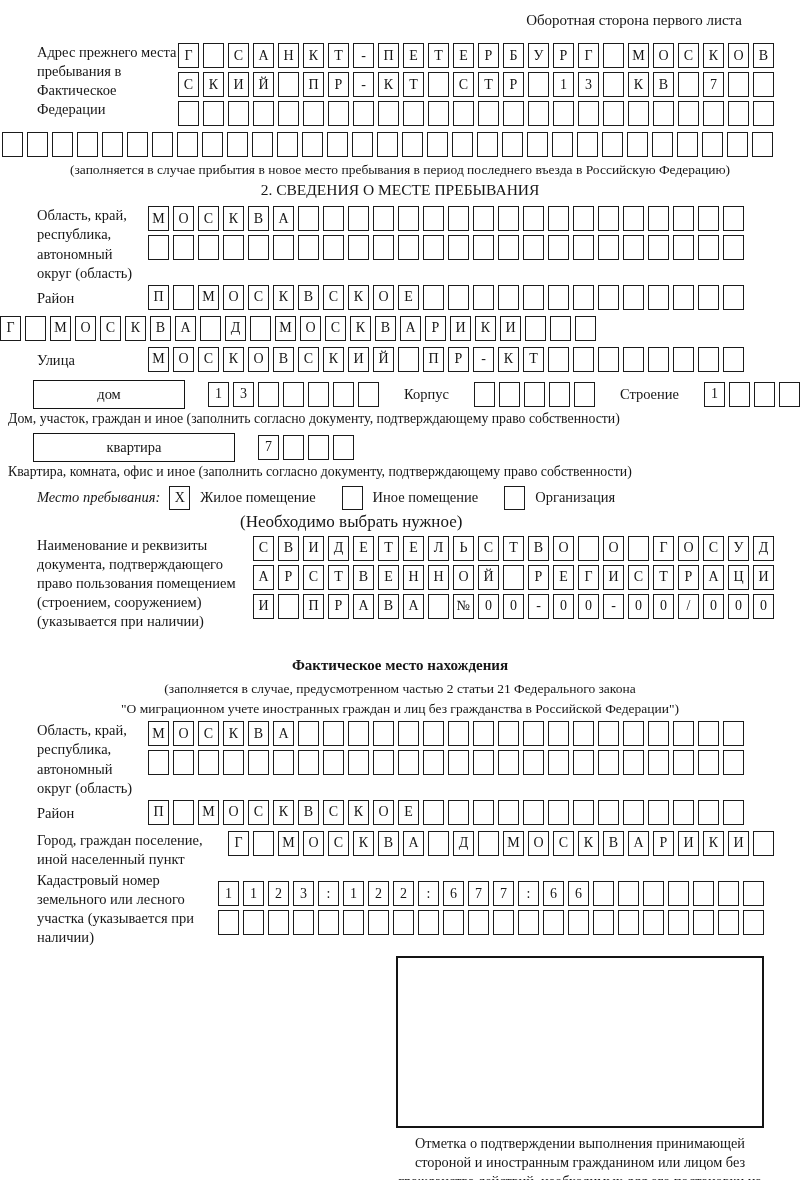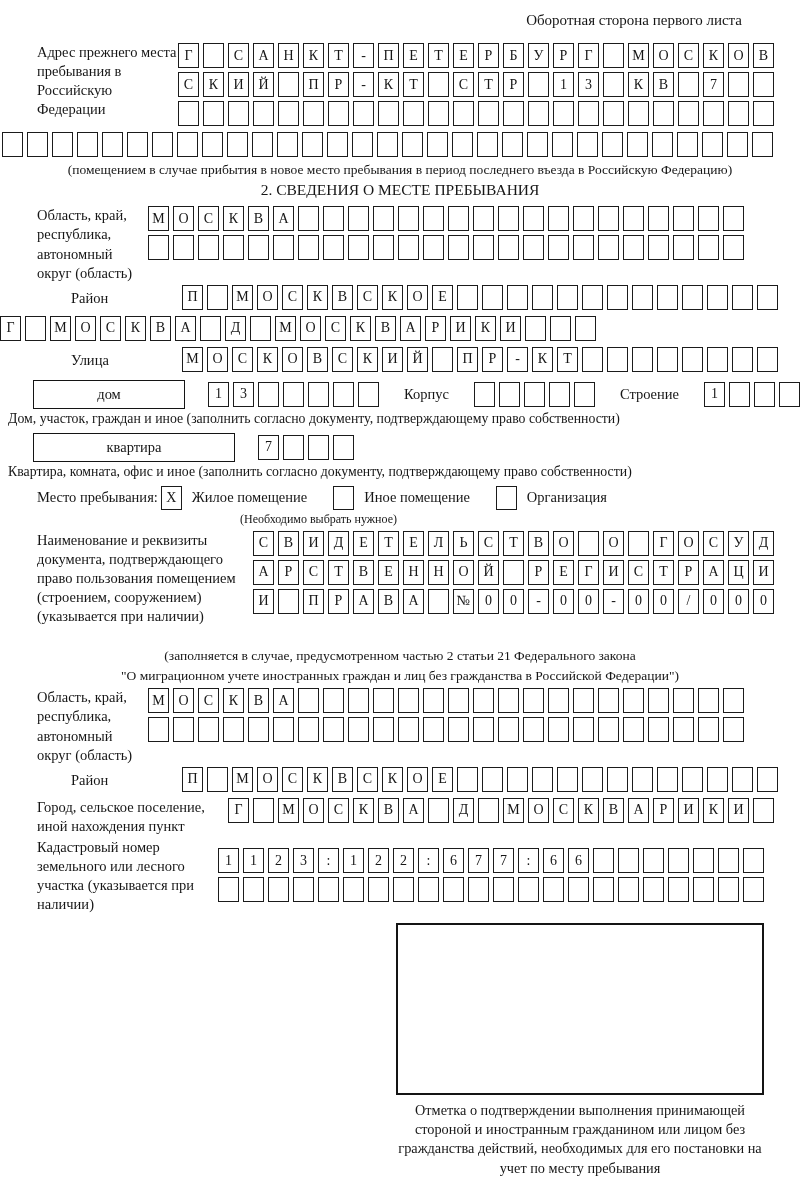--- a/index.html
+++ b/index.html
@@ -13,60 +13,60 @@
   .cellrow { display: flex; gap: 4px; margin-bottom: 4px; }
   .cell {
     width: 21px; min-width: 21px; height: 25px;
     border: 1.5px solid #1b1b1b; background: #fff;
     display: inline-flex; align-items: center; justify-content: center;
     font-size: 14px; line-height: 1;
   }
 
   .field { display: flex; align-items: flex-start; margin-bottom: 2px; }
   .flabel { font-size: 14.5px; line-height: 1.32; padding-left: 37px; }
-  .flabel.pt { padding-top: 4px; margin-left: 34px; }
+  .flabel.pt { padding-top: 4px; }
 
   .sec-title { text-align: center; font-weight: normal; font-size: 15.5px; margin: 2px 0 7px; }
   .sub-title { text-align: center; font-weight: bold; font-size: 15px; margin: 7px 0 6px; }
   .note-c { text-align: center; font-size: 13.5px; margin: 0 0 3px; line-height: 1.28; }
   .note-l { font-size: 13.8px; margin: 1px 0 6px 8px; }
 
   .inline-row { display: flex; align-items: center; margin: 4px 0 2px 33px; gap: 23px; }
   .inline-row .cellrow { margin-bottom: 0; }
   .bigbox {
     height: 29px; border: 1.8px solid #141414;
     display: flex; align-items: center; justify-content: center; font-size: 14.5px;
   }
   .bigbox.dom { width: 184px; }
   .bigbox.kv  { width: 202px; }
   .inline-label { font-size: 14.5px; padding: 0 2px; white-space: nowrap; }
 
   .stay { display: flex; align-items: center; margin: 6px 0 2px 37px; font-size: 14.5px; }
   .stay .cell { height: 24px; }
   .stay .opt-label { margin: 0 10px; }
-  .stay .lead { margin-right: 3px; }
+  .stay .lead { margin-right: 9px; font-style: italic; }
   .stay .sp { width: 16px; }
-  .hint { font-size: 12px; margin: 0 0 4px 240px; }
+  .hint { font-size: 17px; margin: 0 0 4px 240px; }
 
   .stamp-wrap { margin: 8px 0 0 396px; width: 368px; }
   .stamp-box { height: 172px; border: 2px solid #141414; background: #fff; }
   .stamp-cap { text-align: center; font-size: 14.3px; line-height: 1.36; margin-top: 6px; }
 
   .mt14 { margin-top: 14px; }
   .extra-row { margin-left: 2px; }
 </style>
 </head>
 <body>
 
 <div class="page">
 
   <div class="hdr">Оборотная сторона первого листа</div>
 
   <div class="field mt14">
-    <div class="flabel" style="flex:0 0 178px">Адрес прежнего места пребывания в Российскую Федерации</div>
+    <div class="flabel" style="flex:0 0 178px">Адрес прежнего места пребывания в Фактическое Федерации</div>
     <div>
       <div class="cellrow">
           <span class="cell">Г</span>
           <span class="cell"></span>
           <span class="cell">С</span>
           <span class="cell">А</span>
           <span class="cell">Н</span>
           <span class="cell">К</span>
           <span class="cell">Т</span>
           <span class="cell">-</span>
@@ -167,21 +167,21 @@
       <span class="cell"></span>
       <span class="cell"></span>
       <span class="cell"></span>
       <span class="cell"></span>
       <span class="cell"></span>
       <span class="cell"></span>
       <span class="cell"></span>
       <span class="cell"></span>
       <span class="cell"></span>
     </div>
-  <div class="note-c">(помещением в случае прибытия в новое место пребывания в период последнего въезда в Российскую Федерацию)</div>
+  <div class="note-c">(заполняется в случае прибытия в новое место пребывания в период последнего въезда в Российскую Федерацию)</div>
 
   <div class="sec-title">2. СВЕДЕНИЯ О МЕСТЕ ПРЕБЫВАНИЯ</div>
 
   <div class="field">
     <div class="flabel" style="flex:0 0 148px">Область, край, республика, автономный округ (область)</div>
     <div>
       <div class="cellrow">
           <span class="cell">М</span>
           <span class="cell">О</span>
           <span class="cell">С</span>
@@ -446,20 +446,21 @@
           <span class="cell">0</span>
           <span class="cell">0</span>
           <span class="cell">/</span>
           <span class="cell">0</span>
           <span class="cell">0</span>
           <span class="cell">0</span>
         </div>
     </div>
   </div>
 
+  <div class="sub-title">Фактическое место нахождения</div>
   <div class="note-c">(заполняется в случае, предусмотренном частью 2 статьи 21 Федерального закона</div>
   <div class="note-c">"О миграционном учете иностранных граждан и лиц без гражданства в Российской Федерации")</div>
 
   <div class="field" style="margin-top:4px">
     <div class="flabel" style="flex:0 0 148px">Область, край, республика, автономный округ (область)</div>
     <div>
       <div class="cellrow">
           <span class="cell">М</span>
           <span class="cell">О</span>
           <span class="cell">С</span>
@@ -538,21 +539,21 @@
         <span class="cell"></span>
         <span class="cell"></span>
         <span class="cell"></span>
         <span class="cell"></span>
         <span class="cell"></span>
         <span class="cell"></span>
       </div>
   </div>
 
   <div class="field">
-    <div class="flabel" style="flex:0 0 228px">Город, сельское поселение, иной нахождения пункт</div>
+    <div class="flabel" style="flex:0 0 228px">Город, граждан поселение, иной населенный пункт</div>
     <div class="cellrow">
         <span class="cell">Г</span>
         <span class="cell"></span>
         <span class="cell">М</span>
         <span class="cell">О</span>
         <span class="cell">С</span>
         <span class="cell">К</span>
         <span class="cell">В</span>
         <span class="cell">А</span>
         <span class="cell"></span>

